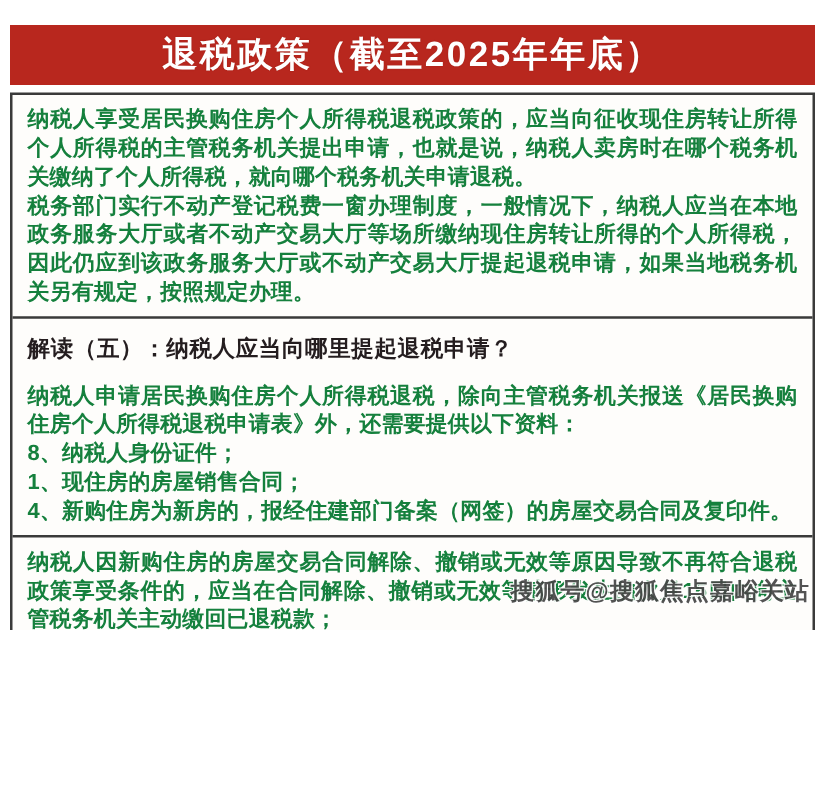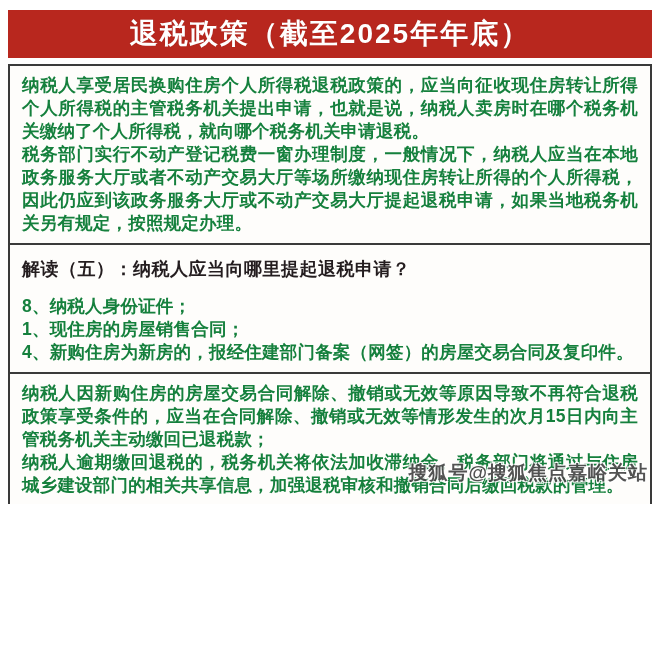--- a/index.html
+++ b/index.html
@@ -7,21 +7,21 @@
     margin: 0;
     padding: 0;
     background: #ffffff;
     font-family: "Liberation Sans", "DejaVu Sans", sans-serif;
   }
   .page {
     position: relative;
     width: 660px;
     height: 504px;
     background: #ffffff;
-    padding: 10px 8px 4px 8px;
+    padding: 20px 8px 4px 8px;
     overflow: hidden;
   }
   .banner {
     height: 48px;
     background: #b8271e;
     color: #ffffff;
     display: flex;
     align-items: center;
     justify-content: center;
     font-size: 28px;
@@ -80,20 +80,21 @@
 
   <div class="content">
 
     <section class="sec">
       <p>纳税人享受居民换购住房个人所得税退税政策的，应当向征收现住房转让所得个人所得税的主管税务机关提出申请，也就是说，纳税人卖房时在哪个税务机关缴纳了个人所得税，就向哪个税务机关申请退税。</p>
       <p>税务部门实行不动产登记税费一窗办理制度，一般情况下，纳税人应当在本地政务服务大厅或者不动产交易大厅等场所缴纳现住房转让所得的个人所得税，因此仍应到该政务服务大厅或不动产交易大厅提起退税申请，如果当地税务机关另有规定，按照规定办理。</p>
     </section>
 
     <section class="sec">
       <h2>解读（五）：纳税人应当向哪里提起退税申请？</h2>
+      <p>纳税人申请居民换购住房个人所得税退税，除向主管税务机关报送《居民换购住房个人所得税退税申请表》外，还需要提供以下资料：</p>
       <p>8、纳税人身份证件；</p>
       <p>1、现住房的房屋销售合同；</p>
       <p>4、新购住房为新房的，报经住建部门备案（网签）的房屋交易合同及复印件。</p>
     </section>
 
     <section class="sec">
       <p>纳税人因新购住房的房屋交易合同解除、撤销或无效等原因导致不再符合退税政策享受条件的，应当在合同解除、撤销或无效等情形发生的次月15日内向主管税务机关主动缴回已退税款；</p>
       <p>纳税人逾期缴回退税的，税务机关将依法加收滞纳金。税务部门将通过与住房城乡建设部门的相关共享信息，加强退税审核和撤销合同后缴回税款的管理。</p>
     </section>
 

